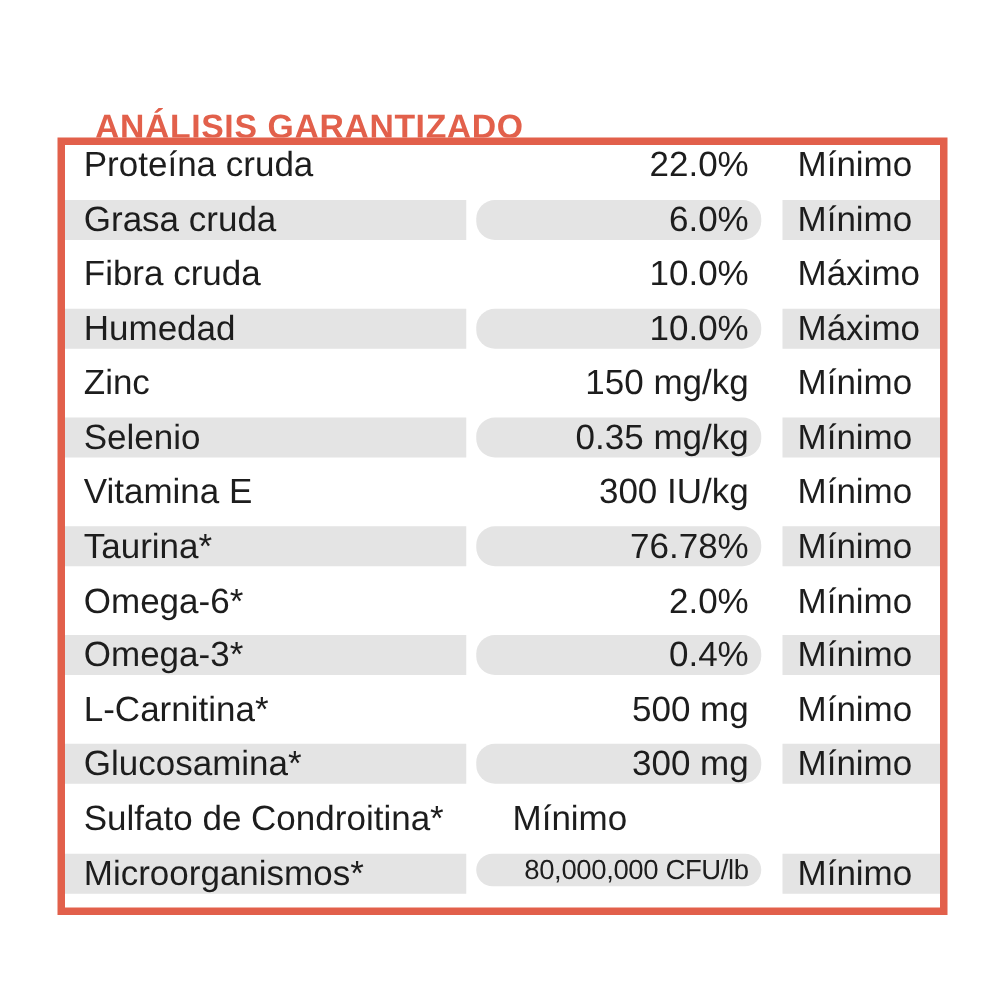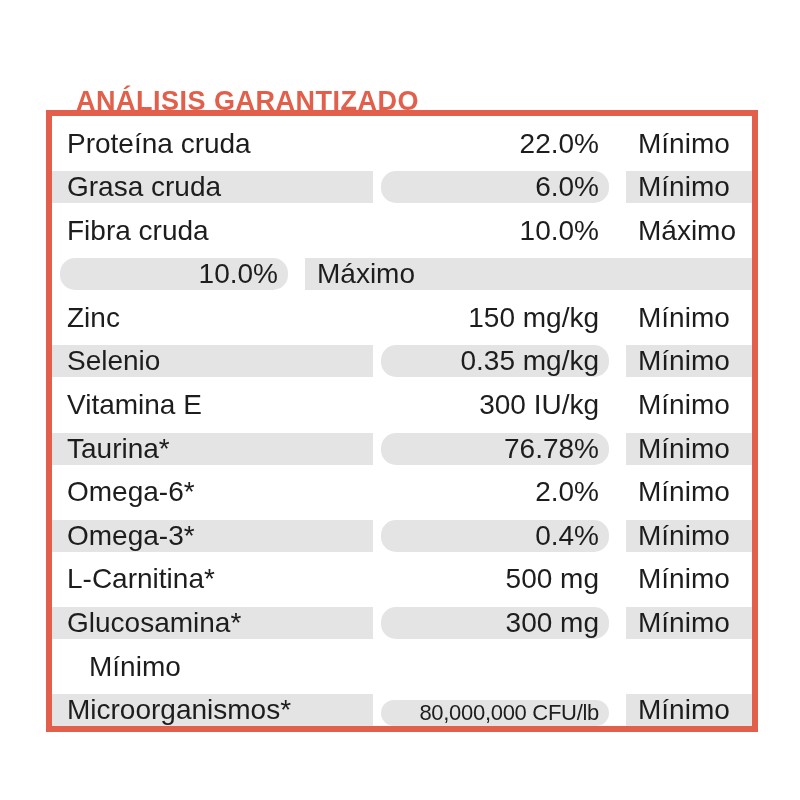--- a/index.html
+++ b/index.html
@@ -34,21 +34,21 @@
     height: 622px;
     box-sizing: border-box;
     border: 6px solid var(--accent, #E2604B);
     background: #ffffff;
     display: flex;
     flex-direction: column;
   }
   .row {
     flex: 1;
     display: flex;
-    align-items: flex-end;
+    align-items: flex-start;
     min-height: 0;
   }
   .cell {
     display: flex;
     align-items: center;
     font-size: 28px;
     color: var(--text, #1d1d1d);
     white-space: nowrap;
     overflow: hidden;
   }
@@ -122,20 +122,21 @@
       <div class="row">
         <div class="cell cell-name">Fibra cruda</div>
         <div class="divider1"></div>
         <div class="cell cell-value">10.0%</div>
         <div class="divider2a"></div>
         <div class="divider-gap"></div>
         <div class="divider2b"></div>
         <div class="cell cell-qualifier">Máximo</div>
       </div>
       <div class="row striped">
+        <div class="cell cell-name">Humedad</div>
         <div class="divider1"></div>
         <div class="cell cell-value">10.0%</div>
         <div class="divider2a"></div>
         <div class="divider-gap"></div>
         <div class="divider2b"></div>
         <div class="cell cell-qualifier">Máximo</div>
       </div>
       <div class="row">
         <div class="cell cell-name">Zinc</div>
         <div class="divider1"></div>
@@ -202,20 +203,21 @@
       <div class="row striped">
         <div class="cell cell-name">Glucosamina*</div>
         <div class="divider1"></div>
         <div class="cell cell-value">300 mg</div>
         <div class="divider2a"></div>
         <div class="divider-gap"></div>
         <div class="divider2b"></div>
         <div class="cell cell-qualifier">Mínimo</div>
       </div>
       <div class="row">
+        <div class="cell cell-name">Sulfato de Condroitina*</div>
         <div class="divider1"></div>
         <div class="divider2a"></div>
         <div class="divider-gap"></div>
         <div class="divider2b"></div>
         <div class="cell cell-qualifier">Mínimo</div>
       </div>
       <div class="row striped">
         <div class="cell cell-name">Microorganismos*</div>
         <div class="divider1"></div>
         <div class="cell cell-value small">80,000,000 CFU/lb</div>

